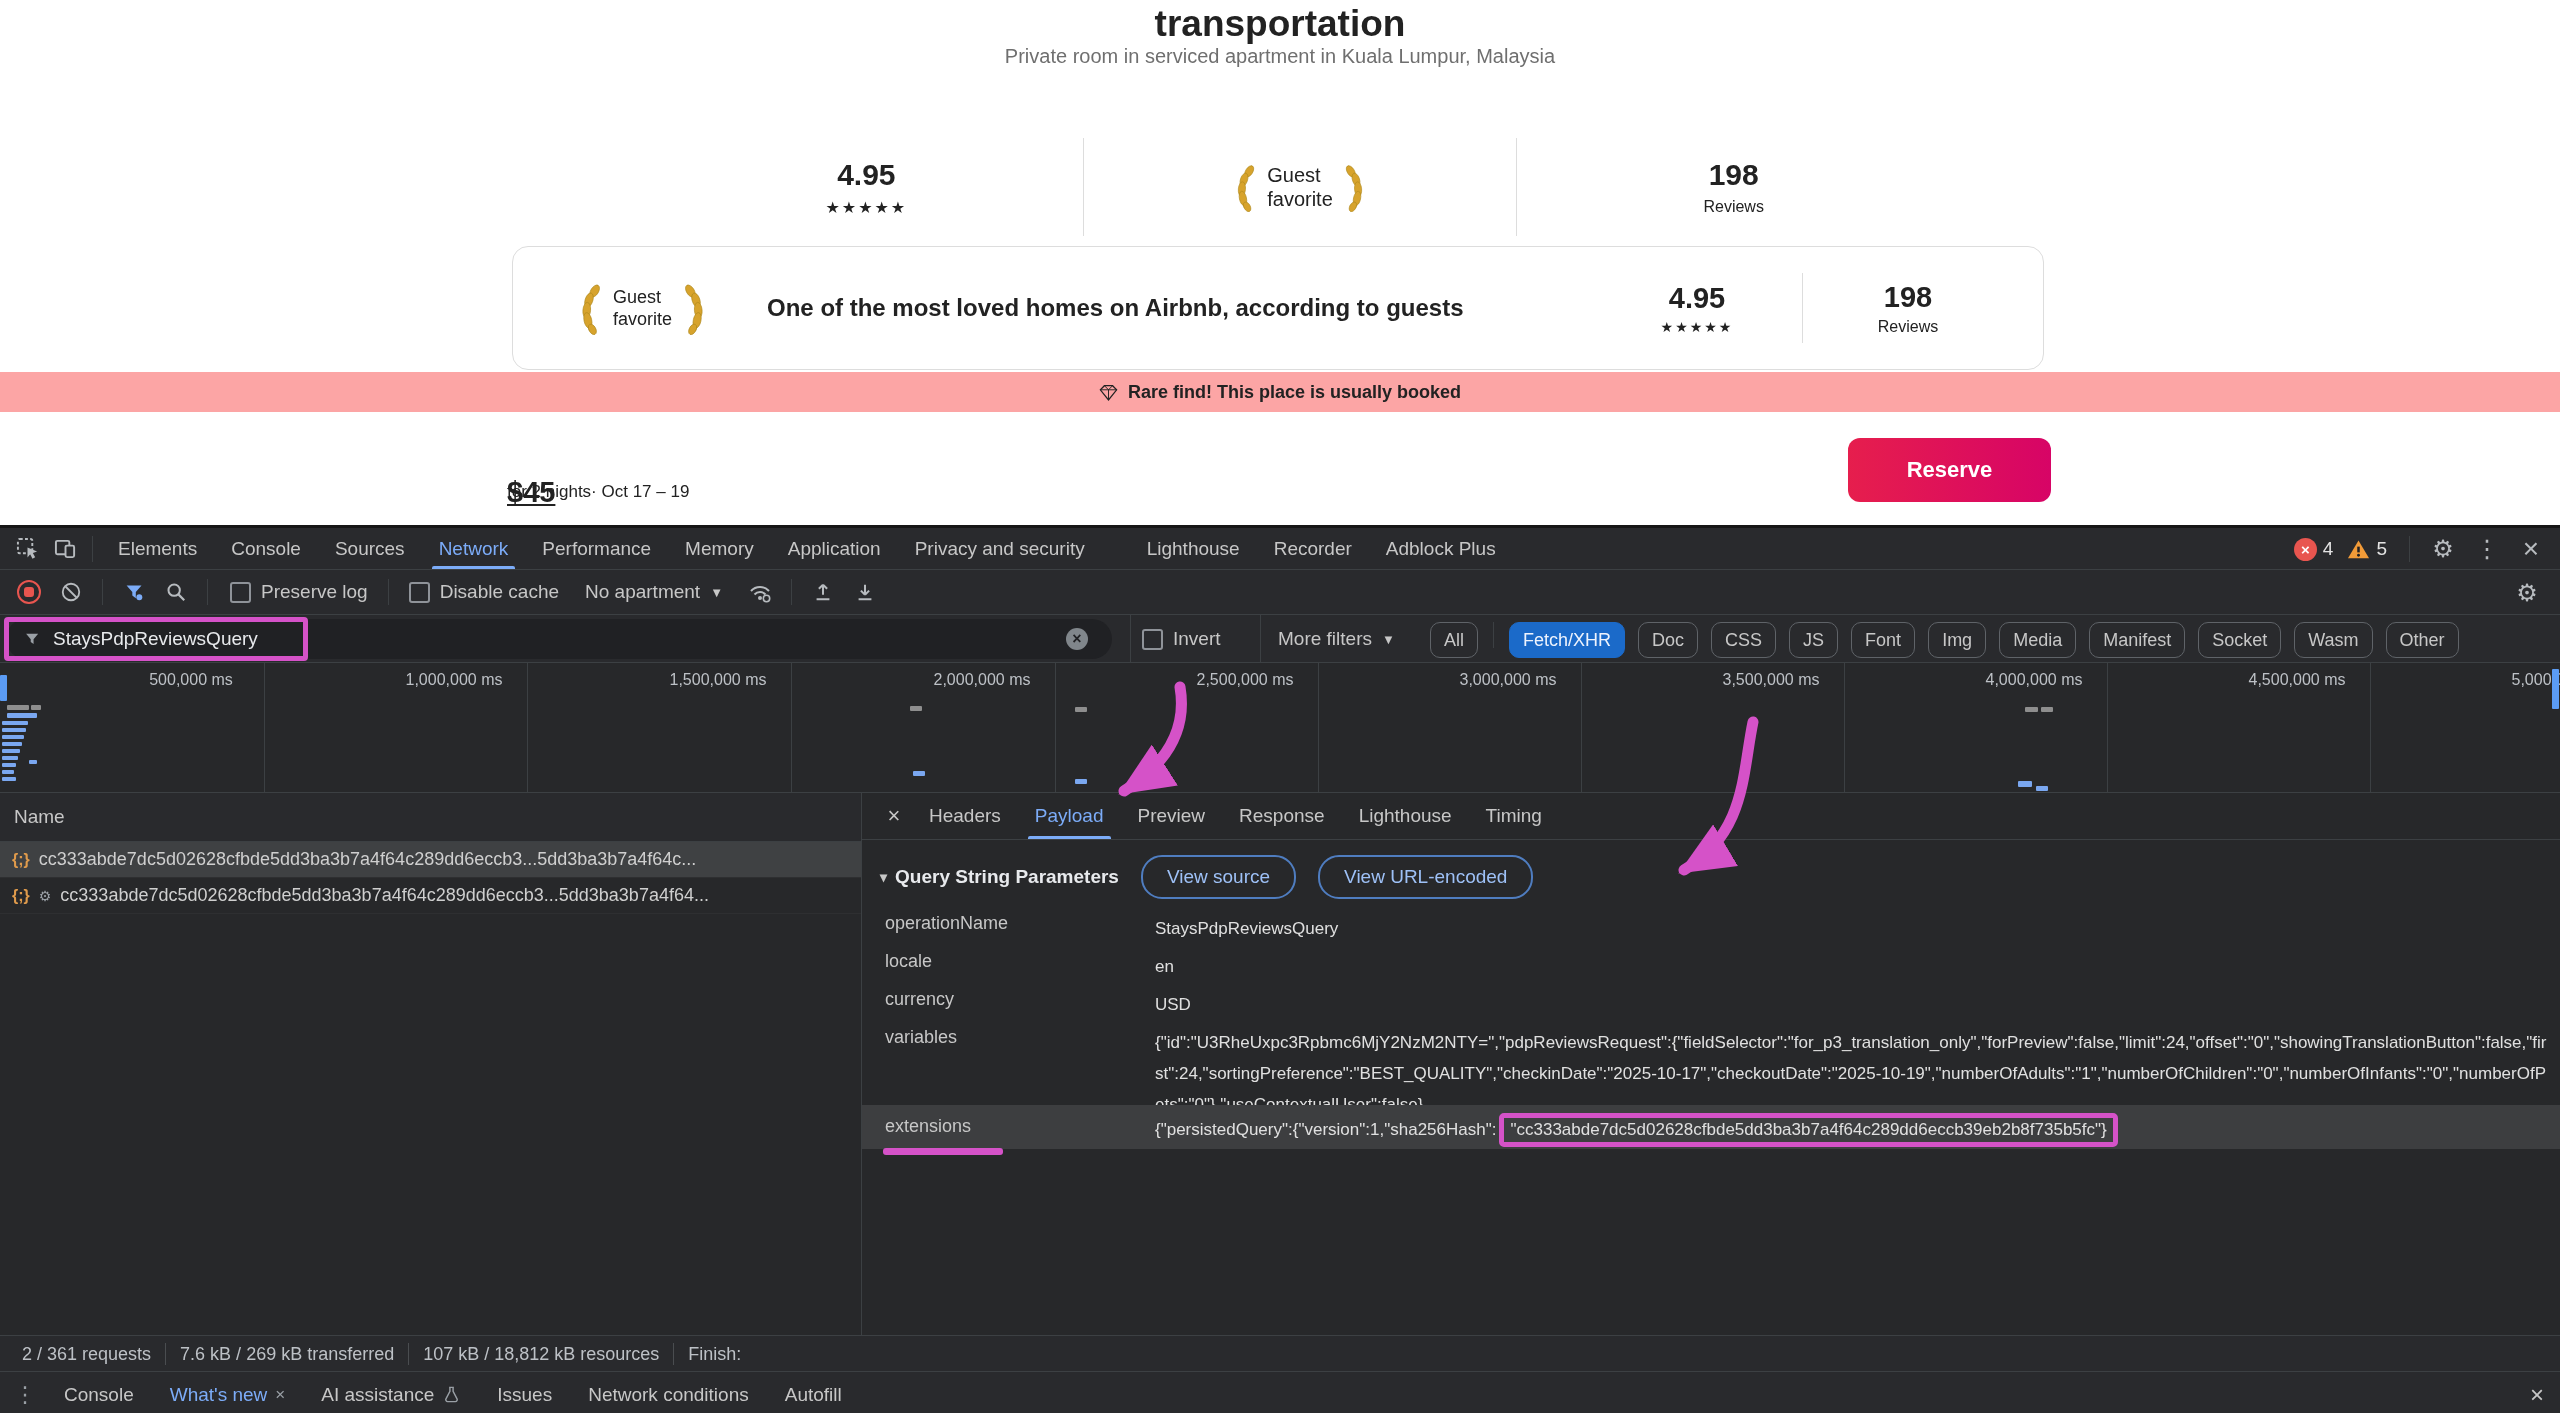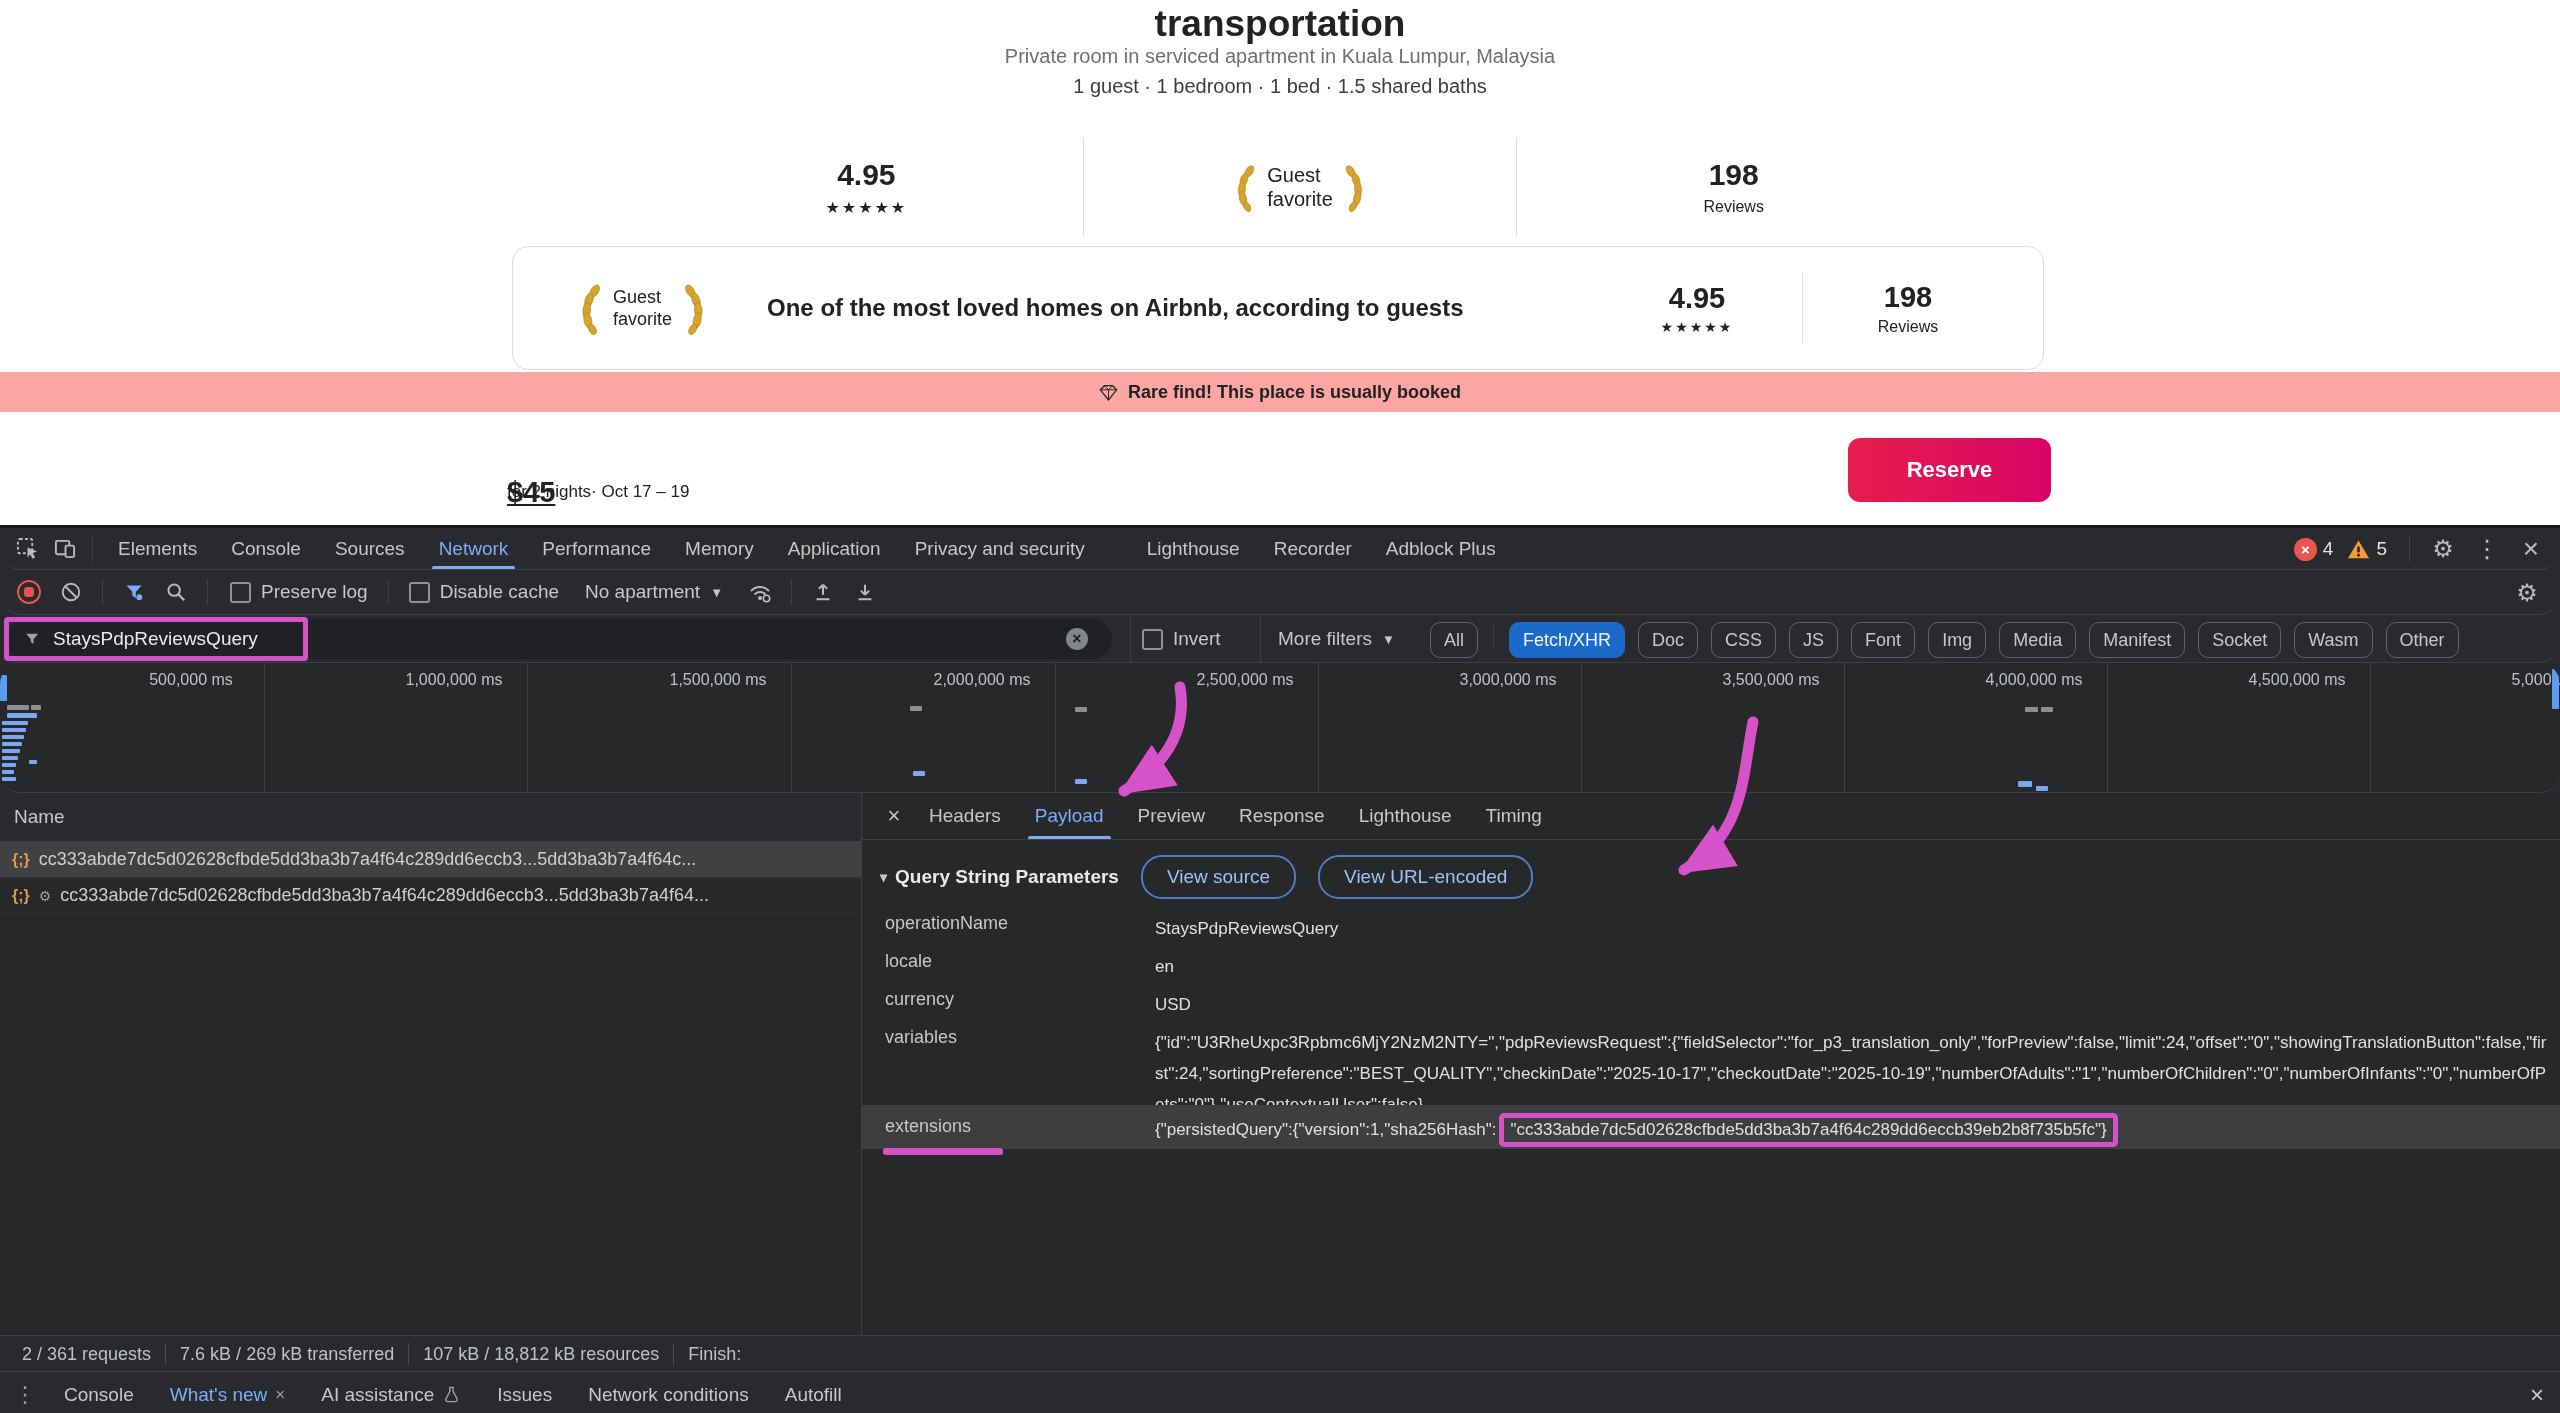--- a/index.html
+++ b/index.html
@@ -25,21 +25,21 @@
   .banner-big{font-size:29px;font-weight:700;color:#222;}
   .banner-stars{font-size:14px;letter-spacing:2px;color:#222;}
   .banner-sep{width:1px;height:70px;background:#ddd;margin:0 30px;}
   #rare-band{top:372px;left:0;width:2560px;height:40px;background:#fca5a5;display:flex;align-items:center;justify-content:center;gap:10px;}
   #rare-text{font-size:18px;font-weight:700;color:#222;}
   #price{top:441px;left:507px;font-size:29px;font-weight:700;color:#222;text-decoration:underline;margin-top:35px;}
   #price-sub{top:482px;left:507px;font-size:17px;color:#222;}
   #reserve-btn{top:438px;left:1848px;width:203px;height:64px;border-radius:12px;background:linear-gradient(90deg,#e61e4d,#d70466);display:flex;align-items:center;justify-content:center;color:#fff;font-size:22px;font-weight:700;cursor:pointer;}
   
   #devtools{top:525px;left:0;width:2560px;height:888px;background:#292a2d;color:#c7c7c7;border-top:3px solid #161616;box-sizing:border-box;font-size:19px;}
-  .dt-border{border-bottom:1px solid #3c4043;box-sizing:border-box;border-radius:21px;}
+  .dt-border{border-bottom:1px solid #3c4043;box-sizing:border-box;}
   #dt-tabbar{top:0;left:0;right:0;height:42px;display:flex;align-items:center;padding-left:8px;}
   .icon-btn{display:flex;align-items:center;justify-content:center;width:38px;height:36px;color:#b7bbbf;cursor:pointer;}
   .vsep{width:1px;height:26px;background:#3c4043;margin:0 8px;}
   .dtab{height:100%;display:flex;align-items:center;padding:0 17px;position:relative;color:#c7c7c7;cursor:pointer;white-space:nowrap;}
   .dtab.on{color:#7cacf8;}
   .blue-line{position:absolute;left:10px;right:10px;bottom:0;height:3px;background:#7cacf8;border-radius:2px 2px 0 0;}
   #tab-right{position:absolute;right:10px;top:0;height:42px;display:flex;align-items:center;gap:6px;}
   .err-badge{width:23px;height:23px;border-radius:50%;background:#e8554f;color:#fff;display:flex;align-items:center;justify-content:center;font-size:15px;font-weight:700;}
   .cnt{font-size:19px;color:#e3e3e3;margin-right:8px;}
   #dt-toolbar{top:42px;left:0;right:0;height:45px;display:flex;align-items:center;padding-left:10px;gap:4px;}
@@ -156,21 +156,20 @@
     <symbol id="sym-flask" viewBox="0 0 24 24">
       <path d="M9 3 h6 M10 3 v5 L5 17.5 a2.4 2.4 0 0 0 2.2 3.5 h9.6 a2.4 2.4 0 0 0 2.2 -3.5 L14 8 V3" fill="none" stroke="currentColor" stroke-width="1.8"></path>
     </symbol>
   </defs>
 </svg>
 
 <div id="page">
 
   <div class="abs" id="listing-subtitle">Private room in serviced apartment in Kuala Lumpur, Malaysia</div>
   <div class="abs" id="listing-title">transportation</div>
-  <div class="abs" id="listing-details">1 guest · 1 bedroom · 1 bed · 1.5 shared baths</div>
 
   <div class="abs" id="stats-row">
     <div class="stat-col">
       <span class="stat-big">4.95</span>
       <span class="stat-stars">★★★★★</span>
     </div>
     <div class="stat-col mid">
       <div class="gf-wrap">
         <svg class="i laurel" width="30" height="50">
             <use href="#sym-laurel"></use>

